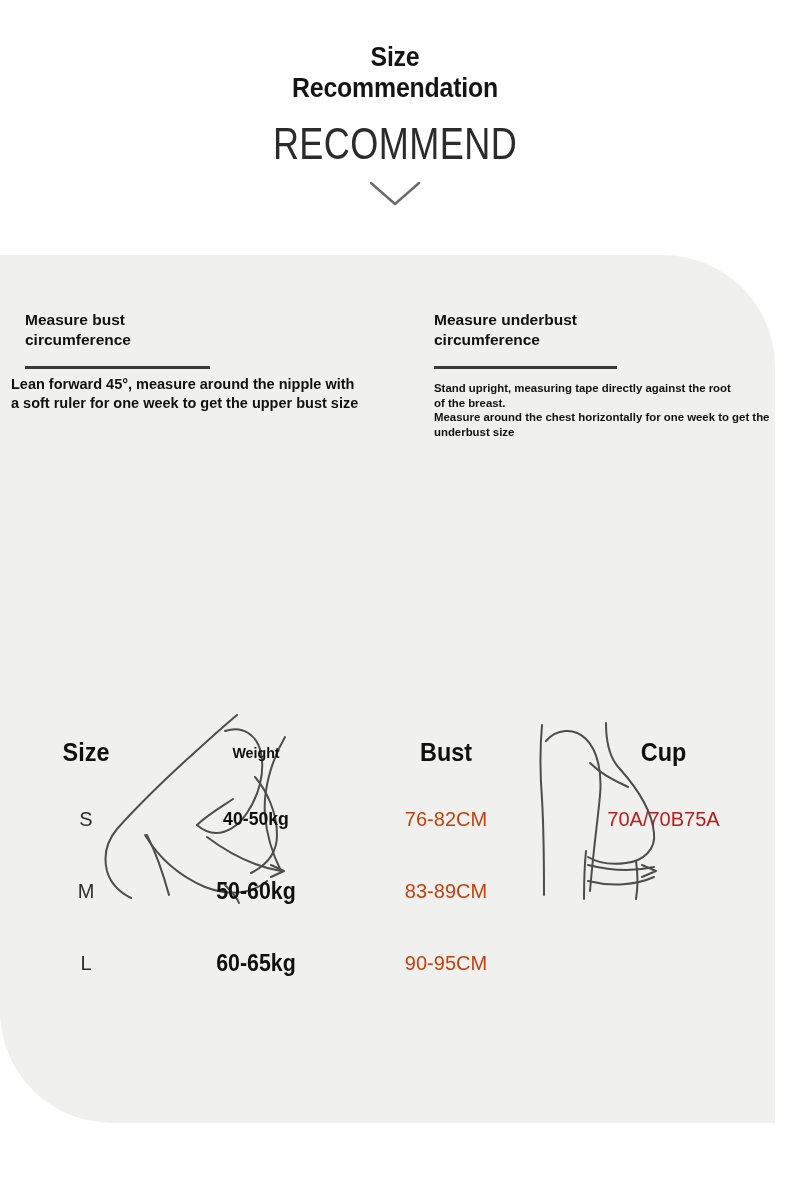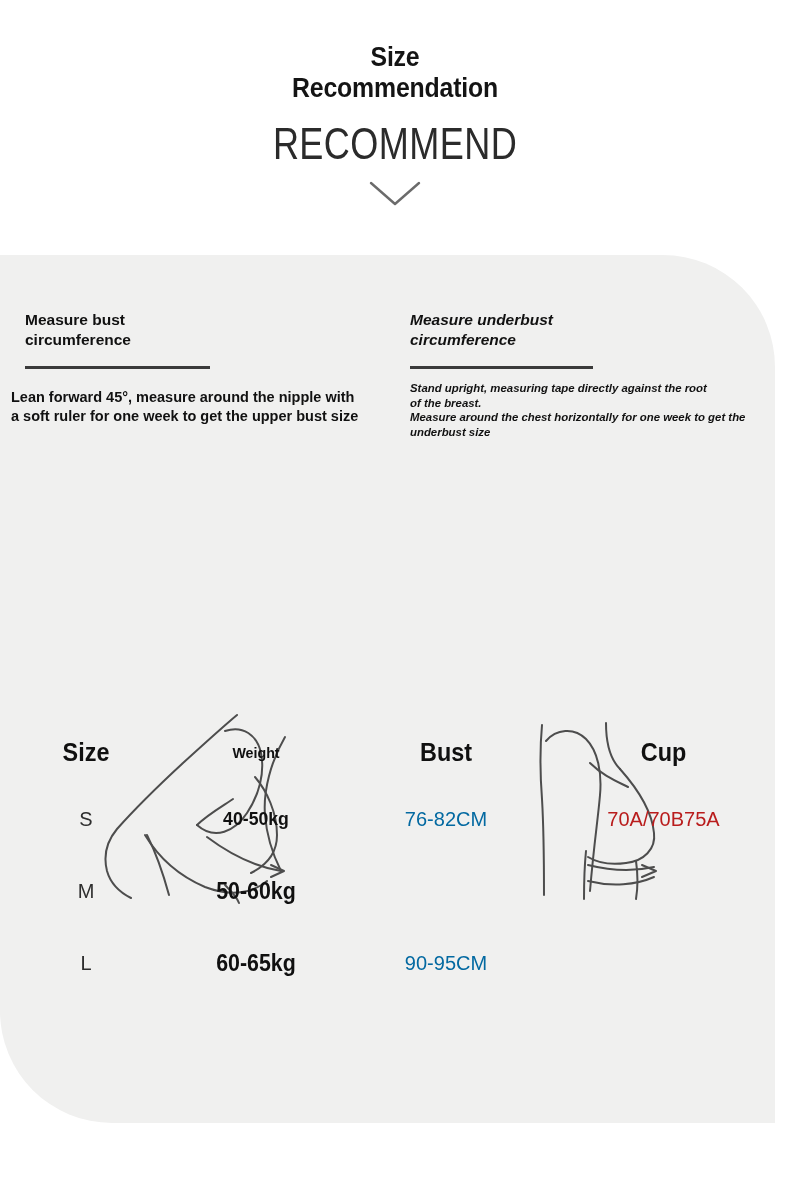--- a/index.html
+++ b/index.html
@@ -78,40 +78,40 @@
     border-bottom-left-radius: 112px;
     border-bottom-right-radius: 0;
   }
 
   
   .measure-col {
     position: absolute;
     top: 55px;
   }
   .measure-col.left  { left: 25px;  width: 390px; }
-  .measure-col.right { left: 410px; width: 345px; font-style: italic; }
+  .measure-col.right { left: 434px; width: 345px; }
 
   .measure-heading {
     font-weight: bold;
     font-size: 15.5px;
     line-height: 20px;
     color: #111111;
     margin: 0;
     white-space: pre-line;
   }
   .measure-rule {
     margin-top: 16px;
     height: 3px;
     background: #3a3a3a;
   }
   .measure-col.left .measure-rule  { width: 185px; }
   .measure-col.right .measure-rule { width: 183px; }
 
   .measure-body {
-    margin-top: 19px;
+    margin-top: 6px;
     font-weight: bold;
     color: #111111;
     white-space: pre-line;
   }
   .measure-col.left .measure-body {
     font-size: 14.5px;
     line-height: 19px;
     margin-left: -14px;
     width: 404px;
   }
@@ -181,21 +181,21 @@
     transform: scaleX(0.93);
   }
   .size-row.r0 .c-weight { font-size: 19px; }
   .size-row.r1 .c-weight { font-size: 23px; }
   .size-row.r2 .c-weight { font-size: 23px; }
   .size-row.r3 .c-weight { font-size: 23px; }
 
   .body .c-bust {
     font-size: 20px;
     font-weight: 400;
-    color: #0369a1;
+    color: #c2410c;
   }
   .body .c-cup {
     font-size: 20px;
     font-weight: 400;
     color: #b91c1c;
   }
 </style>
 </head>
 <body>
 
@@ -305,20 +305,21 @@
     <div class="size-row body r0">
       <div class="cell c-size">S</div>
       <div class="cell c-weight">40-50kg</div>
       <div class="cell c-bust">76-82CM</div>
       <div class="cell c-cup">70A/70B75A</div>
     </div>
 
     <div class="size-row body r1">
       <div class="cell c-size">M</div>
       <div class="cell c-weight">50-60kg</div>
+      <div class="cell c-bust">83-89CM</div>
     </div>
 
     <div class="size-row body r2">
       <div class="cell c-size">L</div>
       <div class="cell c-weight">60-65kg</div>
       <div class="cell c-bust">90-95CM</div>
     </div>
 
 
   </div>

